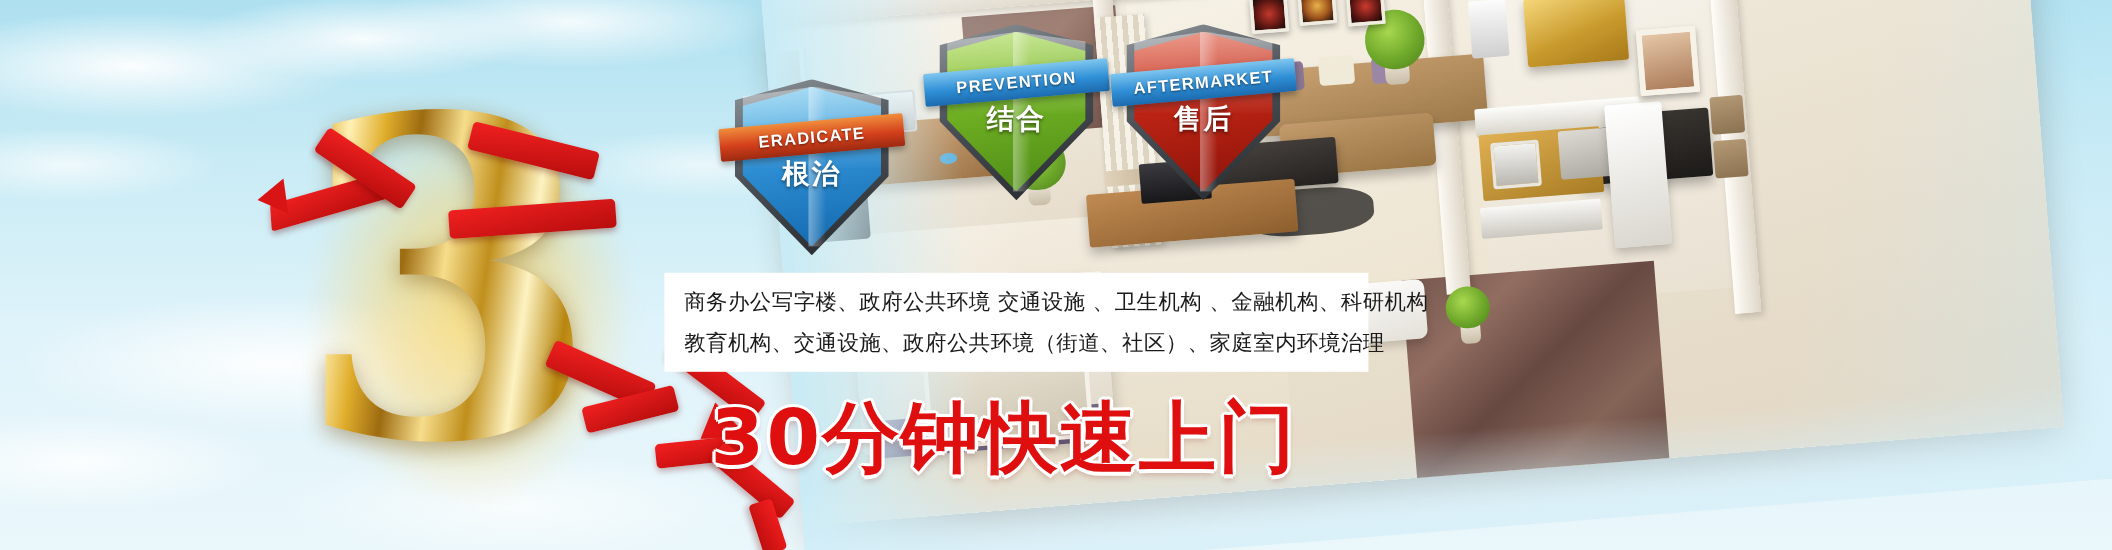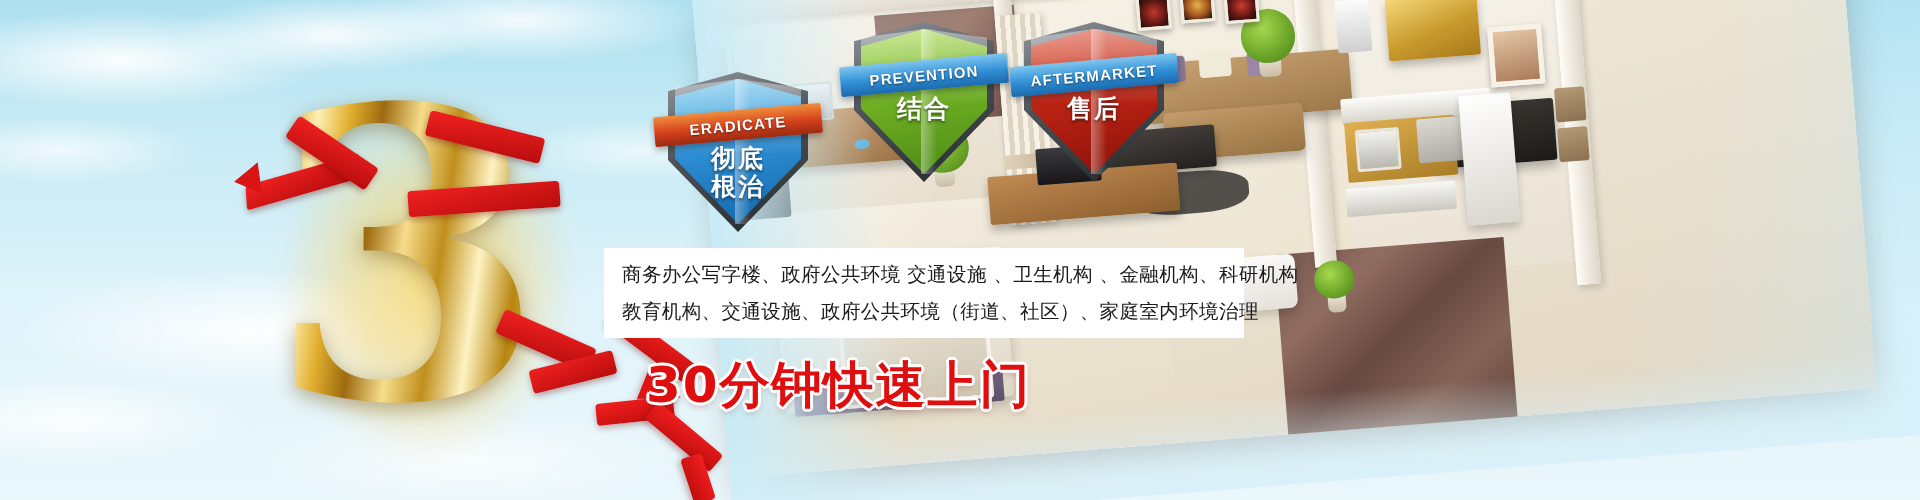--- a/index.html
+++ b/index.html
@@ -208,21 +208,21 @@
     padding:0 18px; gap:10px;
   }
   #info-panel .line {
     font-size:19.5px; color:#1a1a1a; letter-spacing:.4px; white-space:nowrap;
     font-family:"DejaVu Sans","Liberation Sans",sans-serif;
   }
 
   
   #headline {
     position:absolute; left:646px; top:352px;
-    font-size:50px; font-weight:700; letter-spacing:2px;
+    font-size:70px; font-weight:700; letter-spacing:2px;
     color:#e00f0f;
     font-family:"DejaVu Sans","Liberation Sans",sans-serif;
     text-shadow:
       -2px -2px 0 #fff,  2px -2px 0 #fff,
       -2px  2px 0 #fff,  2px  2px 0 #fff,
       -3px  0   0 #fff,  3px  0   0 #fff,
        0   -3px 0 #fff,  0    3px 0 #fff,
        0 4px 7px rgba(130,0,0,.28);
     white-space:nowrap;
   }
@@ -330,21 +330,20 @@
 
   <div class="shield" id="shield-eradicate">
     <div class="rim"></div>
     <div class="face"></div>
     <div class="gloss"></div>
     <div class="sheen"></div>
     <div class="banner">
       <span>ERADICATE</span>
     </div>
     <div class="cn">
-      <div>彻底</div>
       <div>根治</div>
     </div>
   </div>
 
   <div class="shield" id="shield-prevention">
     <div class="rim"></div>
     <div class="face"></div>
     <div class="gloss"></div>
     <div class="sheen"></div>
     <div class="banner">

